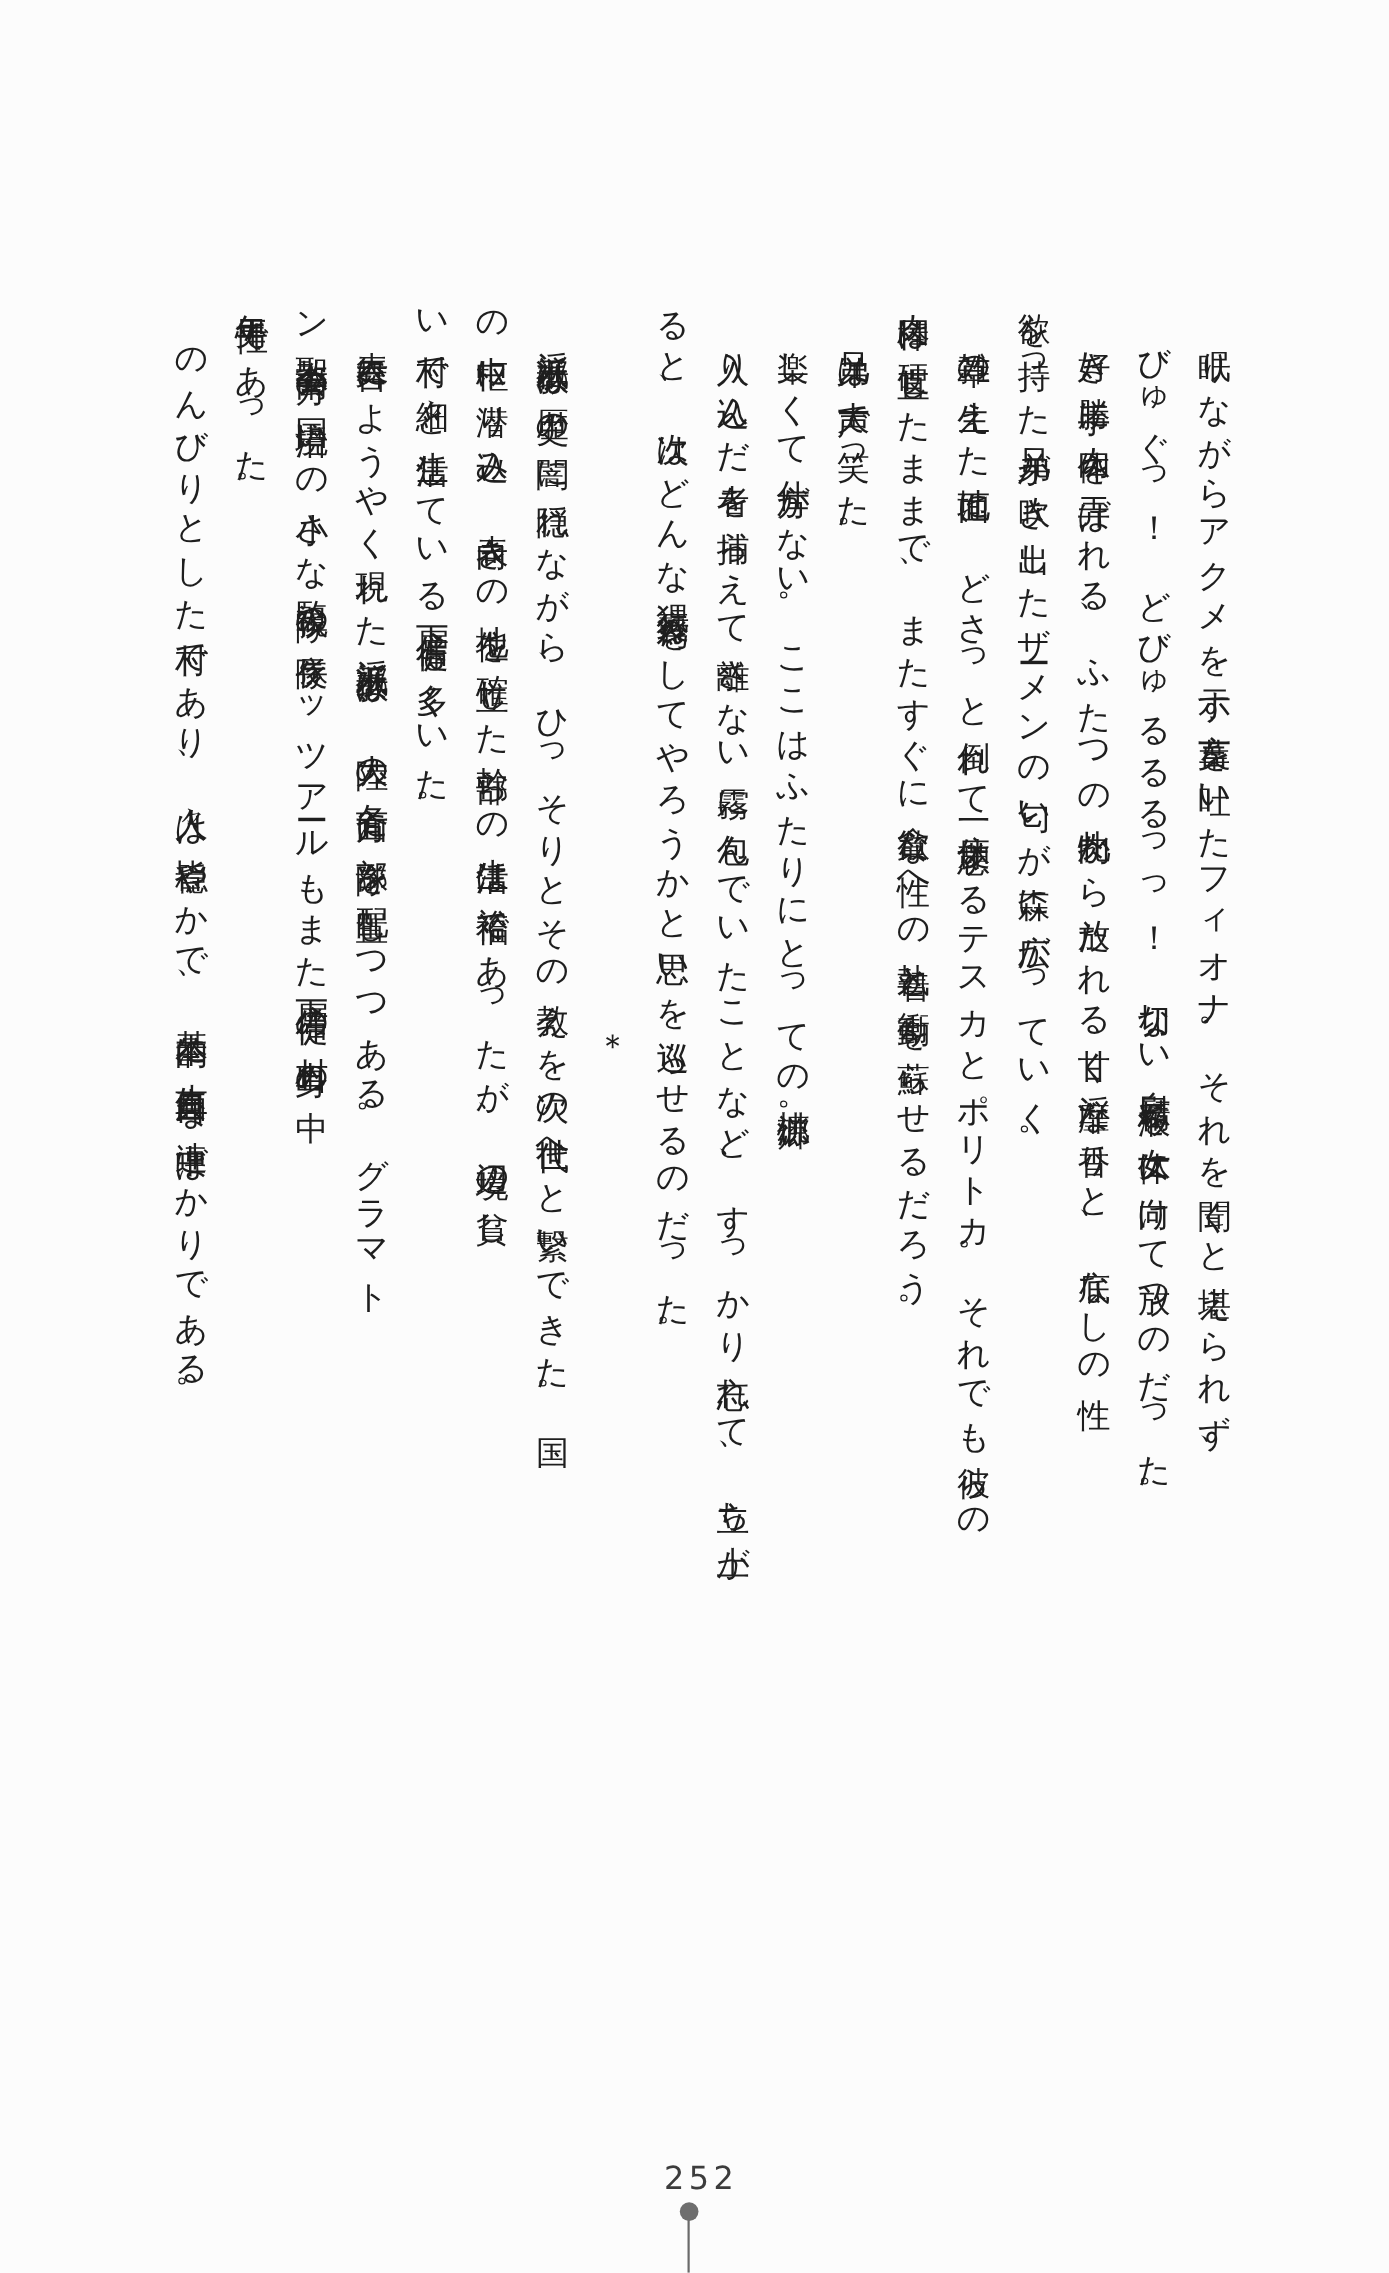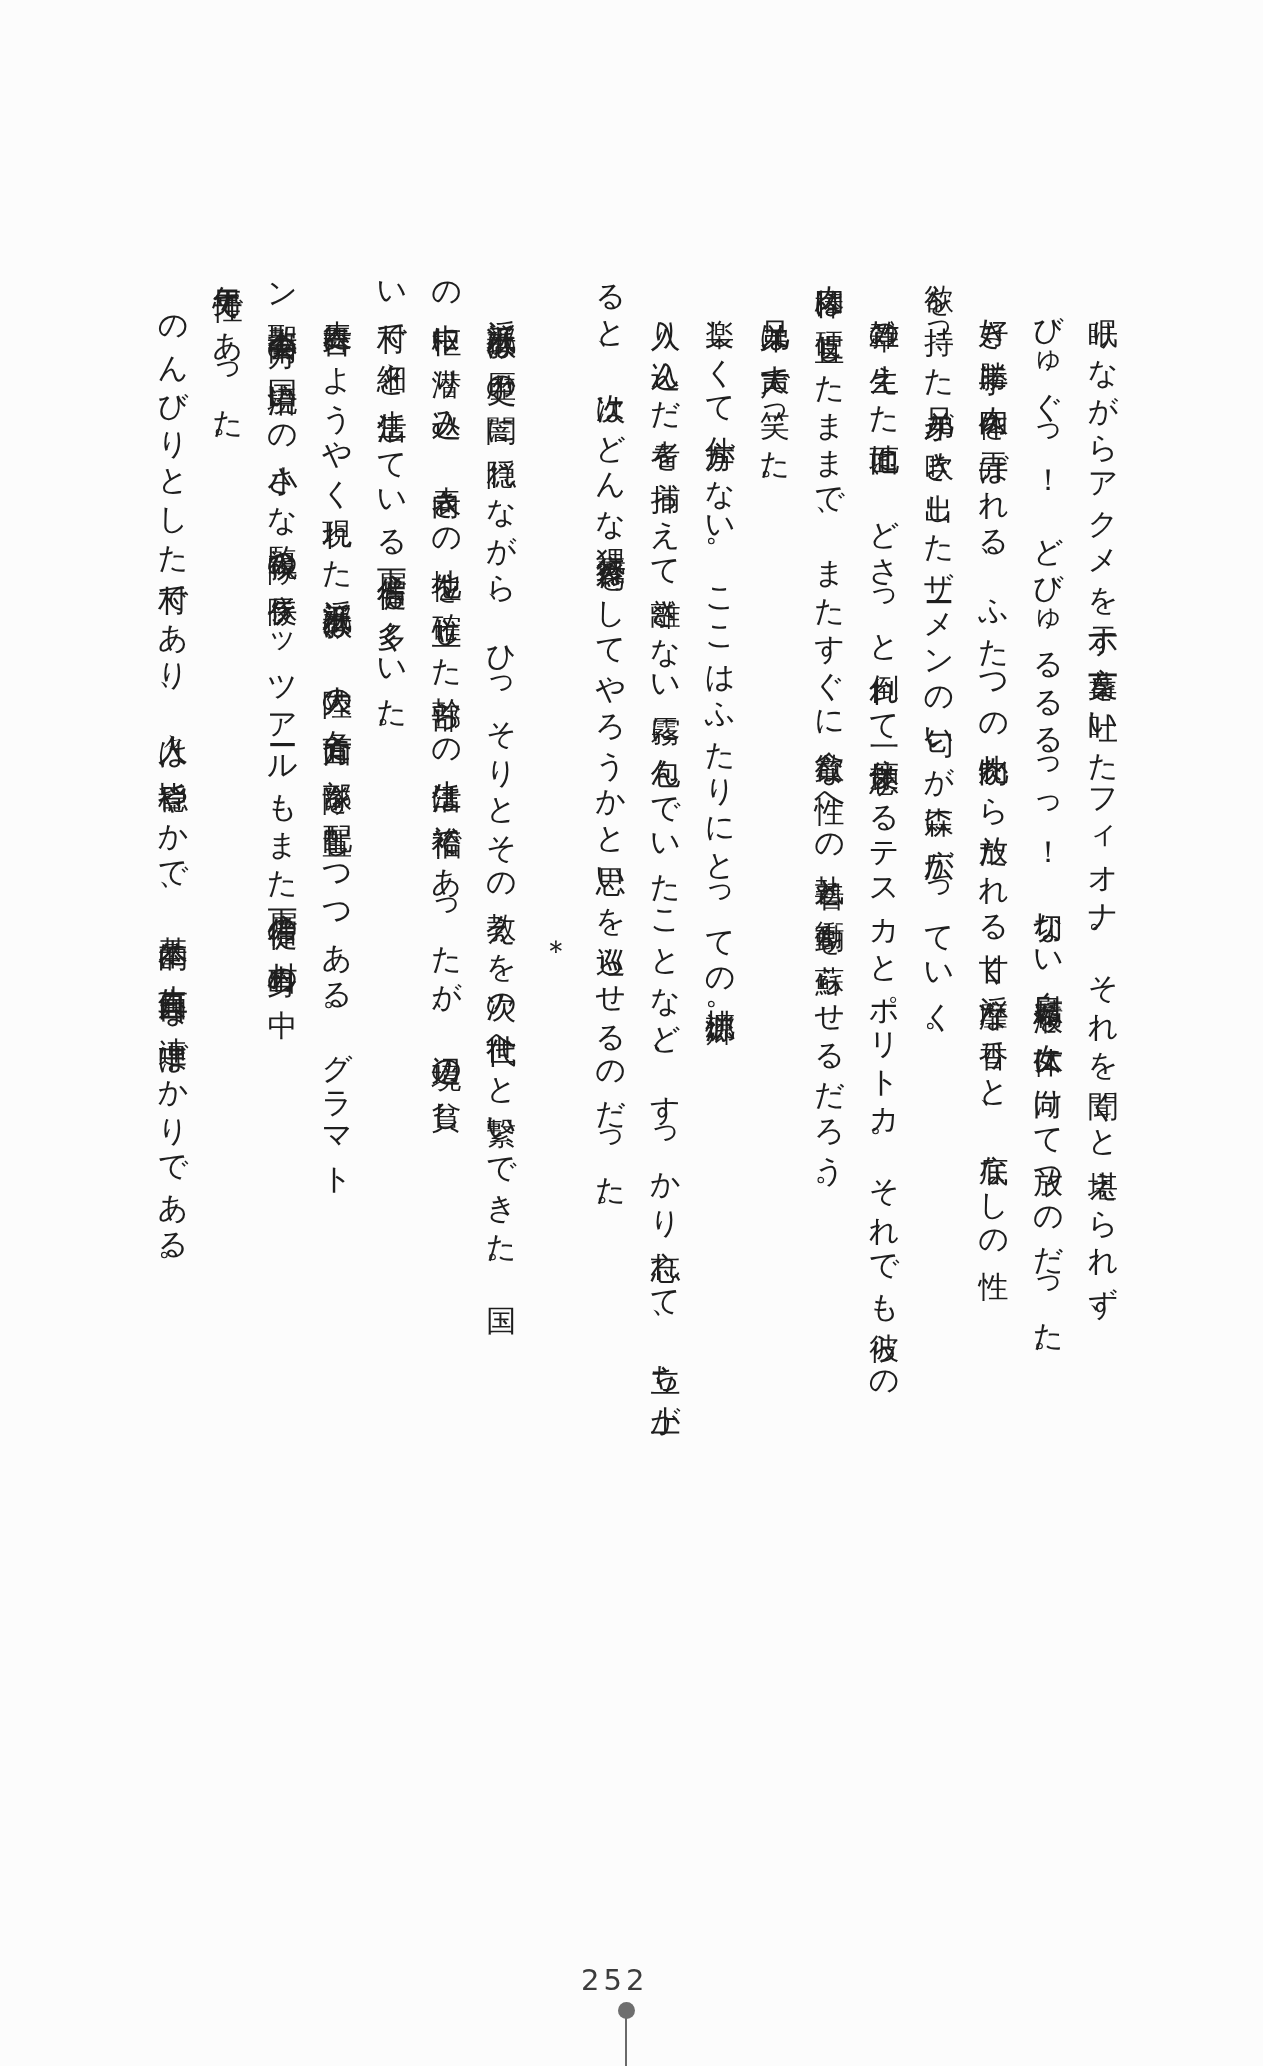--- a/index.html
+++ b/index.html
@@ -39,21 +39,21 @@
   }
   .text-block p.divider {
     text-indent: 0;
     text-align: center;        
   }
   .footer-page-number {
     position: absolute;
     left: 581px;
     top: 1963px;
     width: 90px;
-    text-align: left;
+    text-align: right;
     font-family: "DejaVu Sans", "Liberation Sans", sans-serif;
     font-size: 29px;
     font-weight: normal;
     letter-spacing: 4px;
     color: #3c3c3c;
   }
   .footer-rule {
     position: absolute;
     left: 625px;
     top: 2010px;

